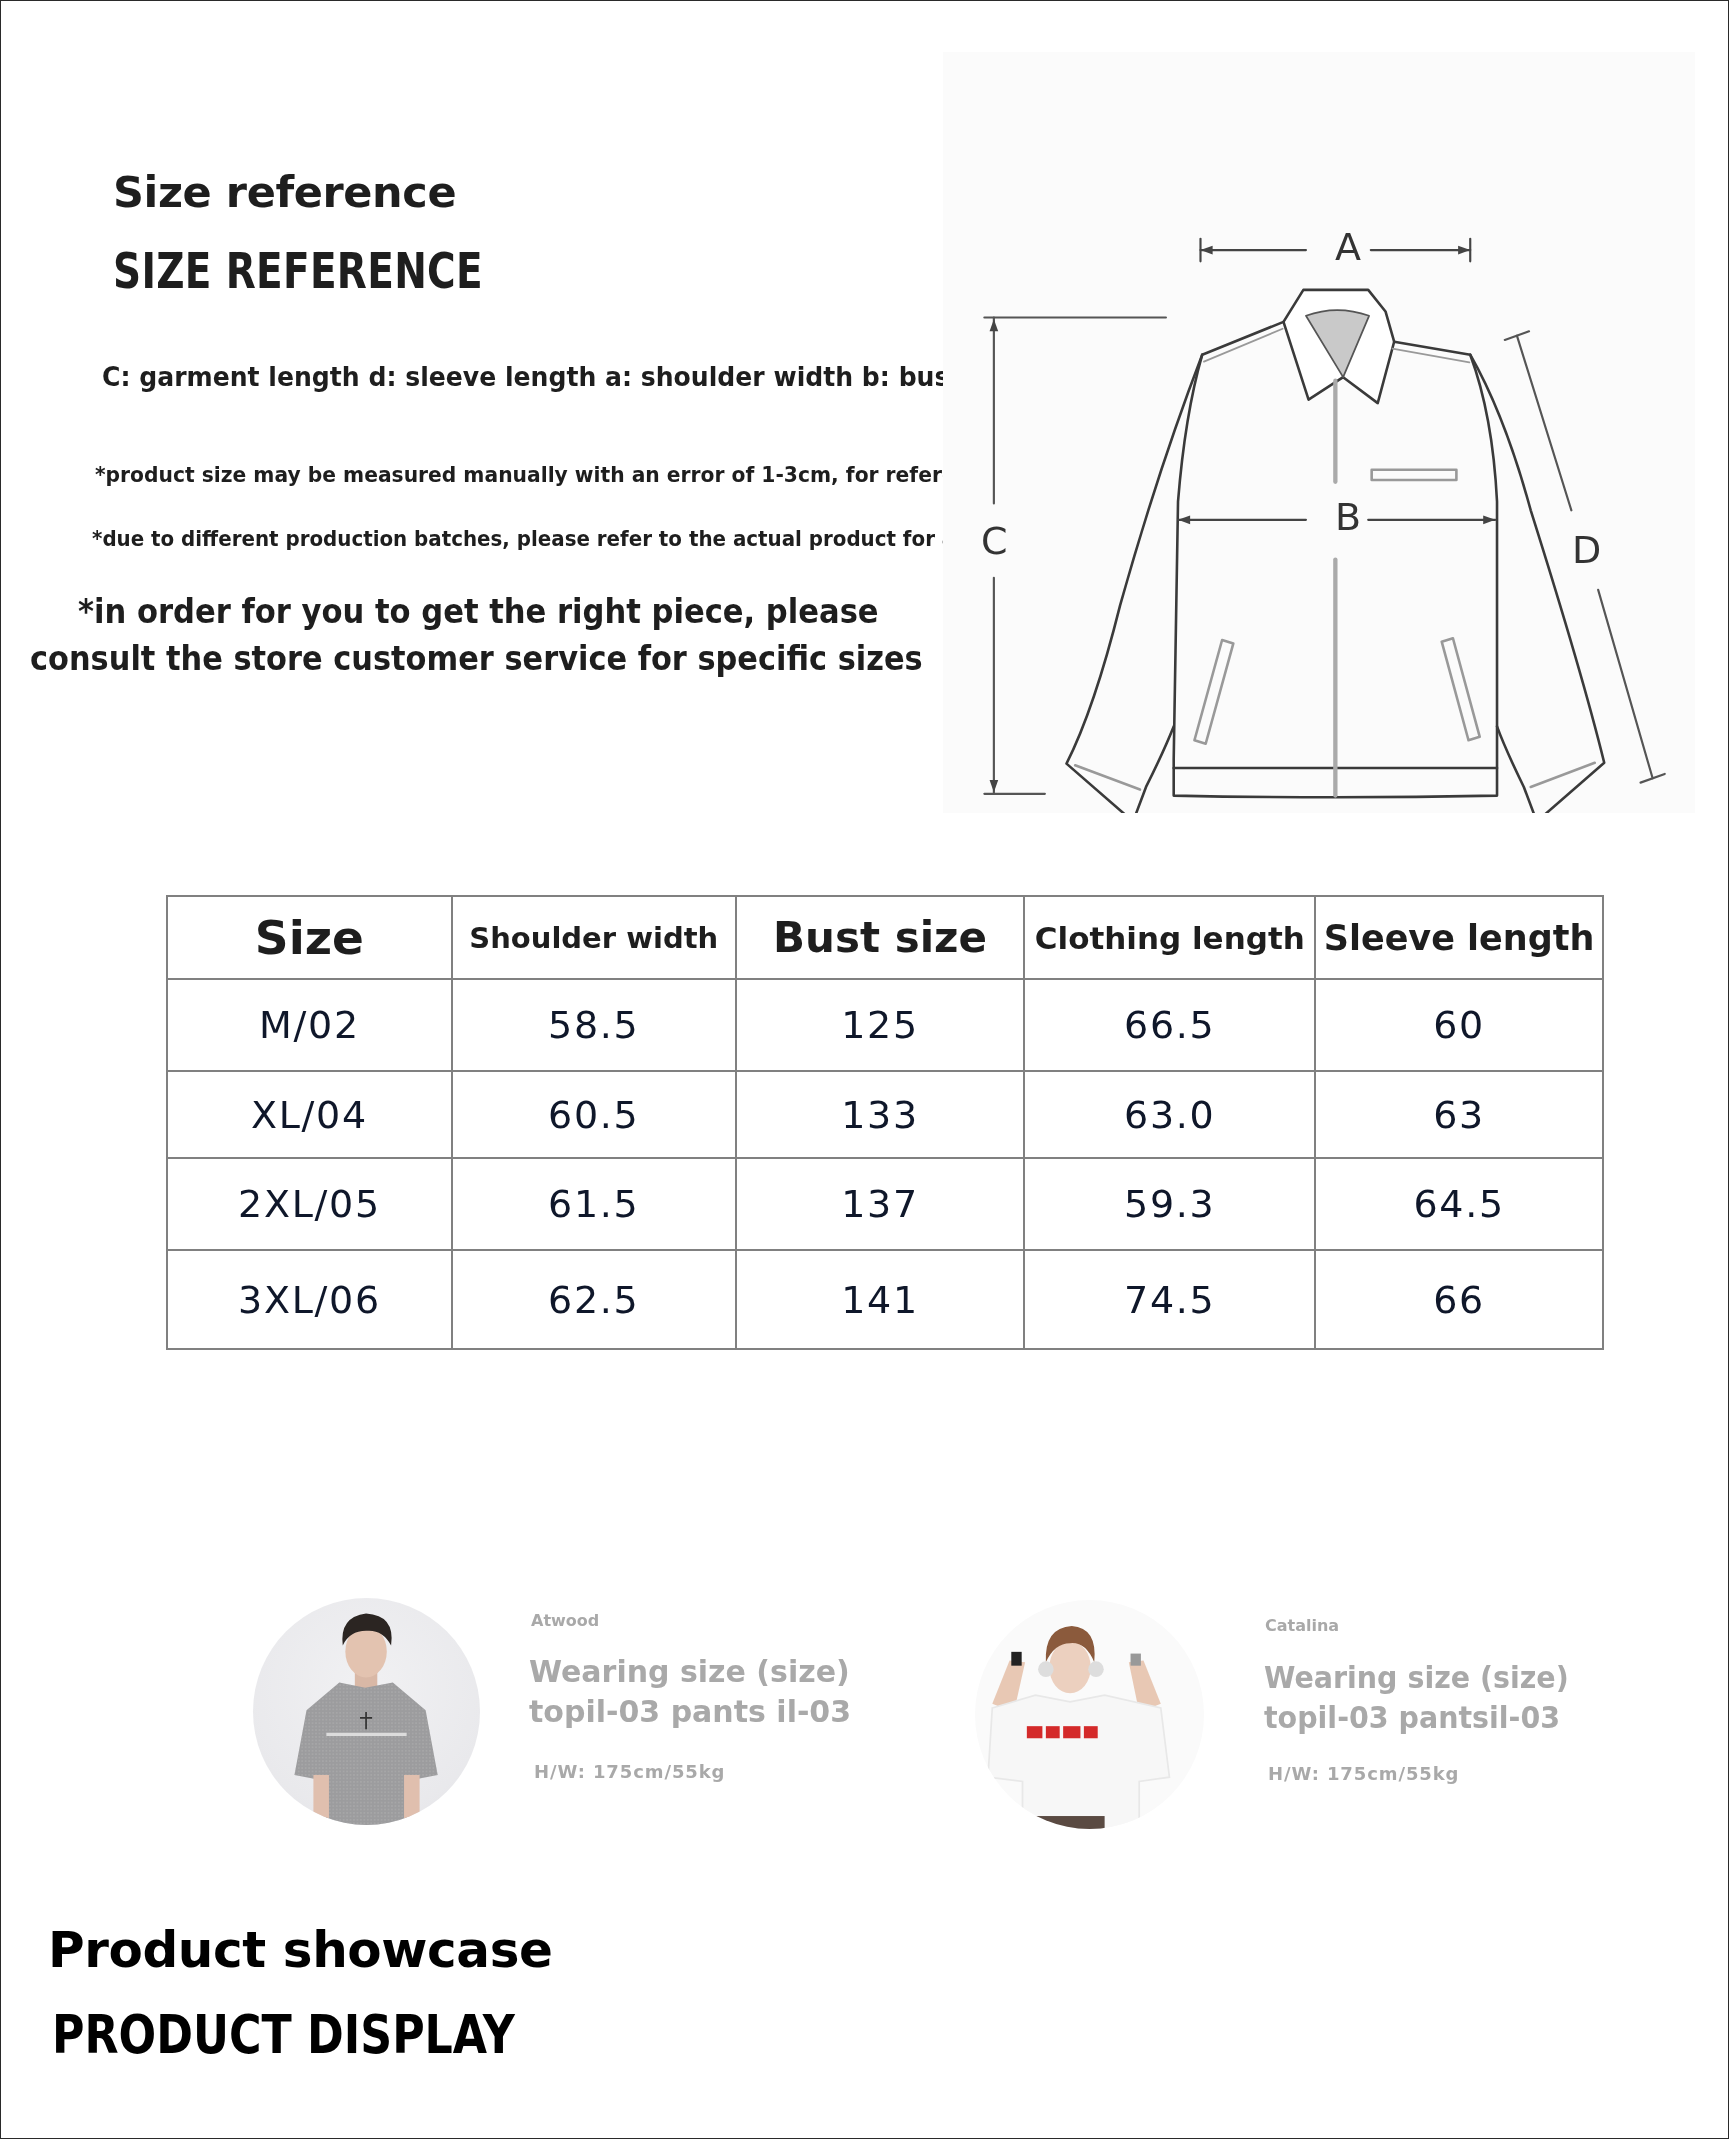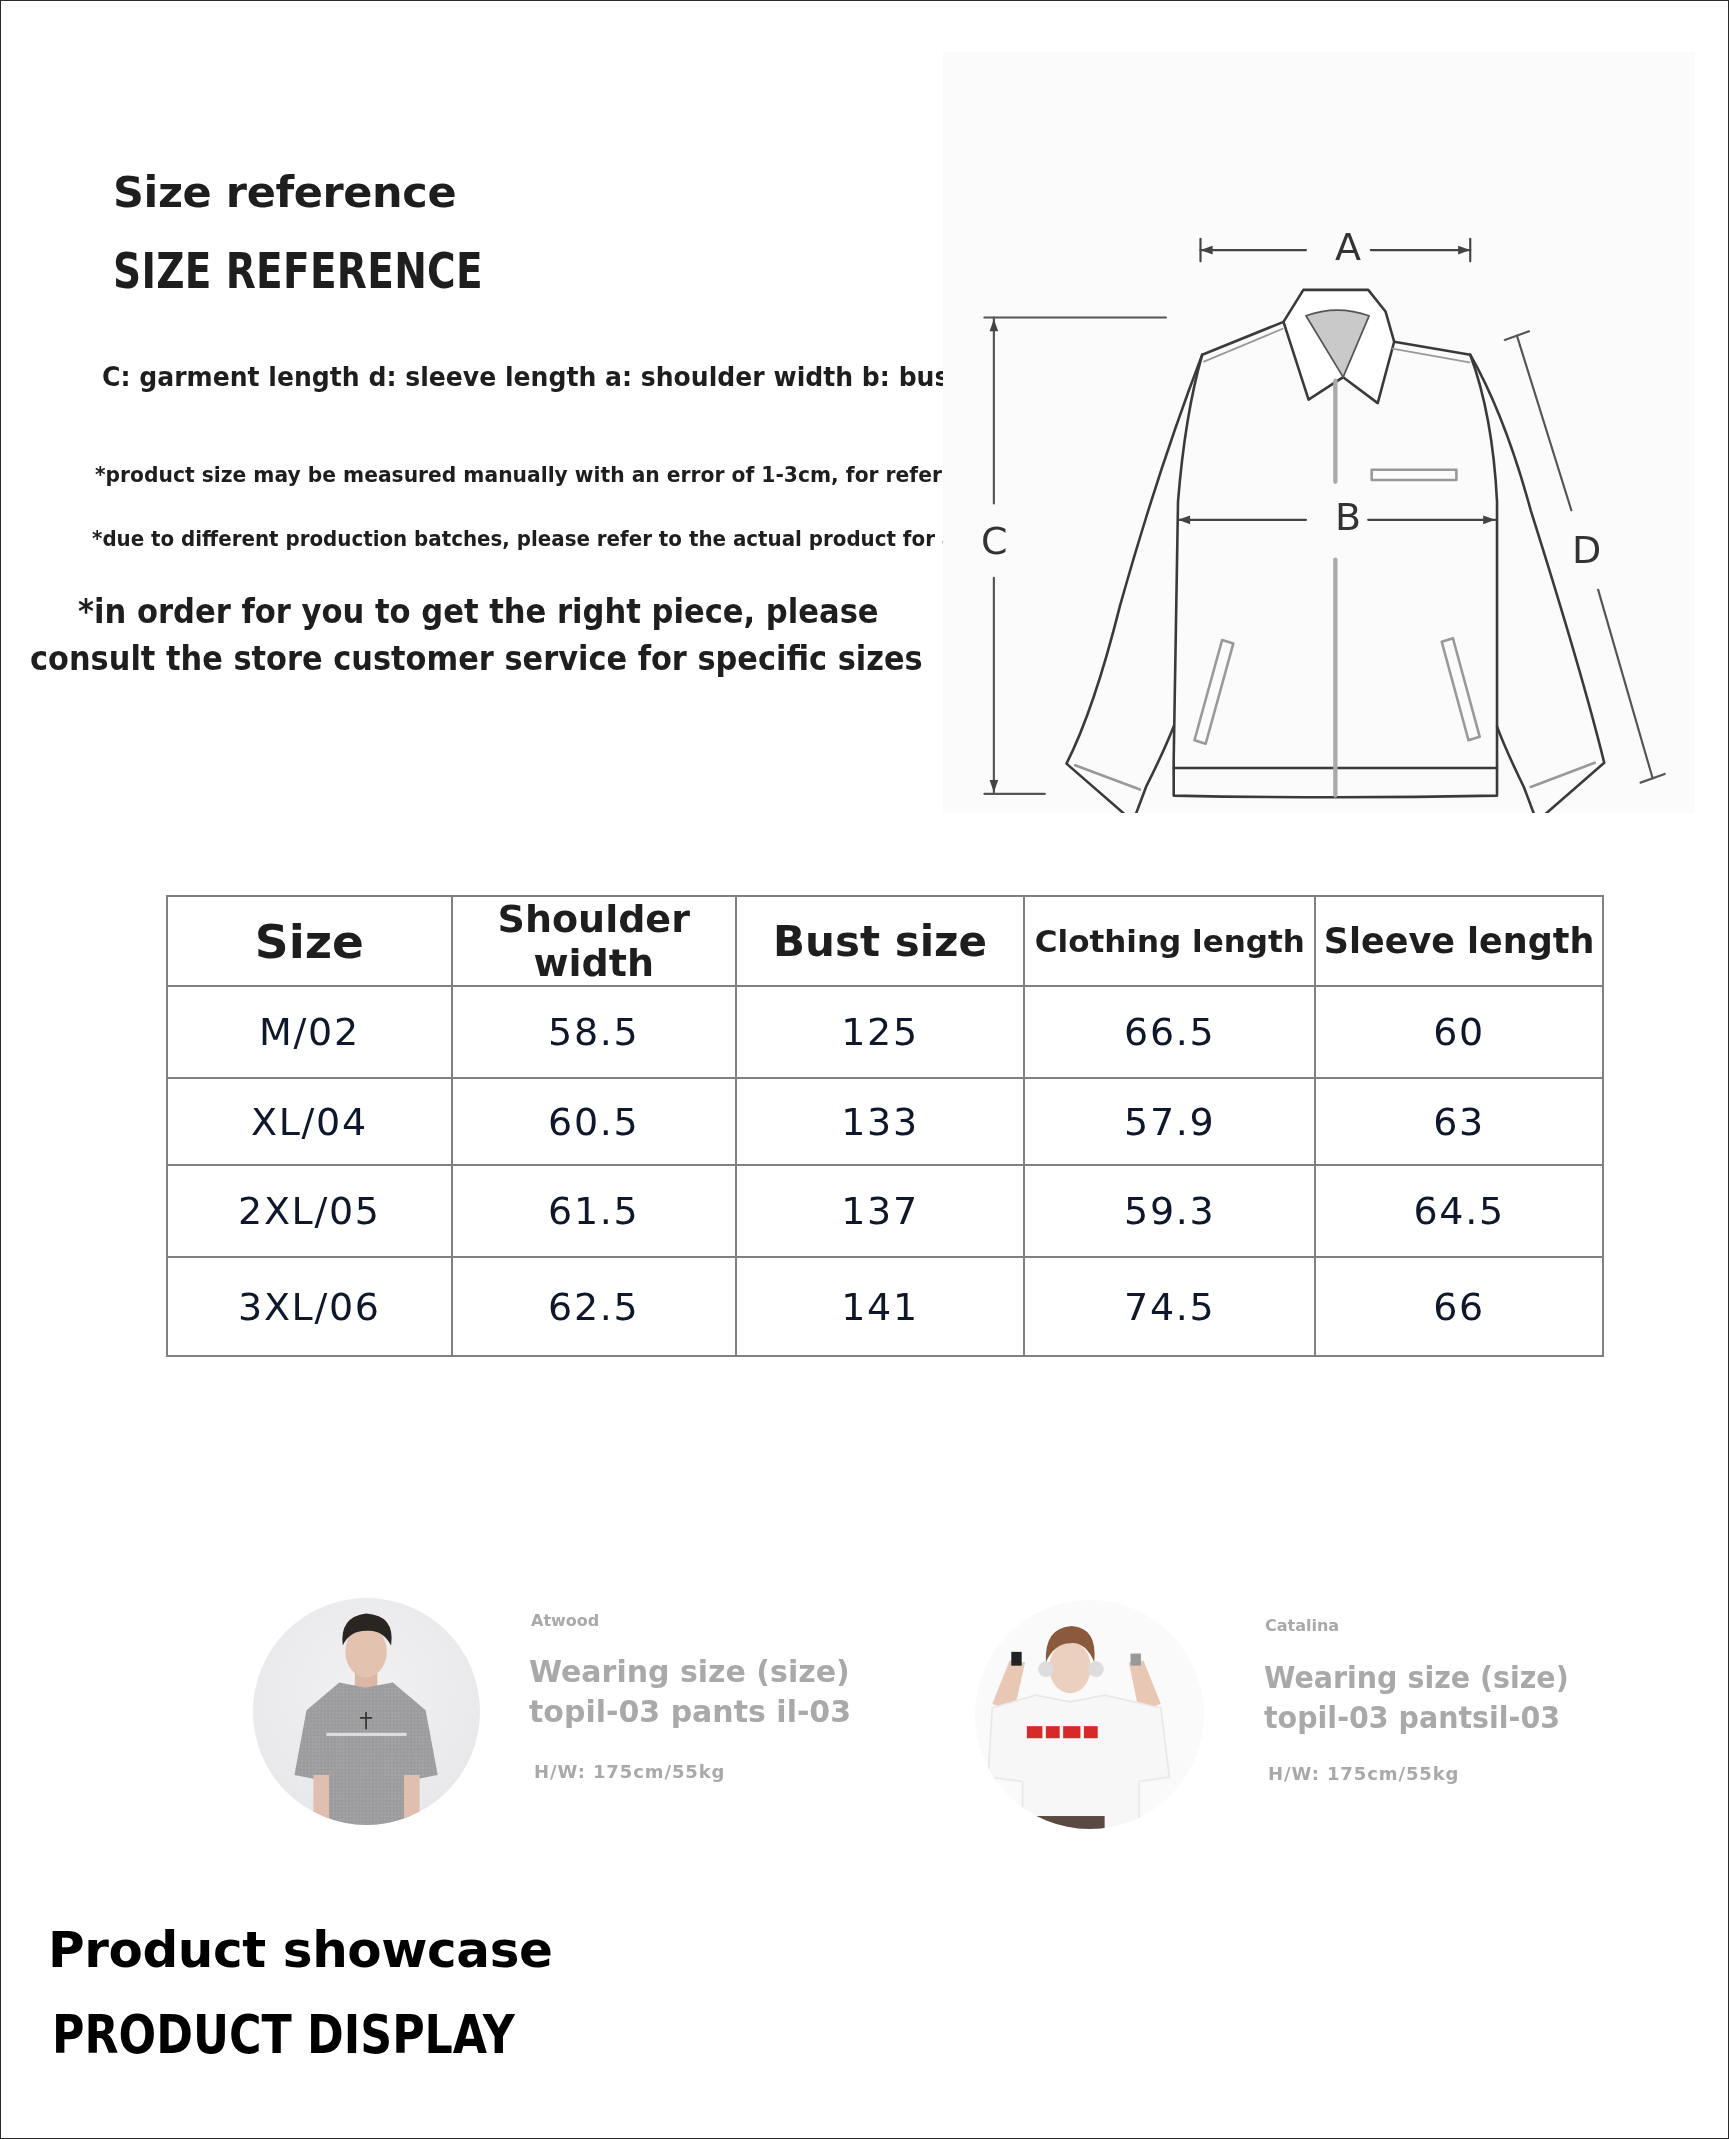--- a/index.html
+++ b/index.html
@@ -20,21 +20,21 @@
   .diagram { position: absolute; left: 891px; top: 52px; width: 804px; height: 761px; }
   .diagram-bg { position: absolute; left: 52px; top: 0; width: 752px; height: 761px; background: #fbfbfb; }
   .diagram svg { position: absolute; left: 0; top: 0; }
   .dim-label { position: absolute; font-family: "DejaVu Sans", sans-serif; font-size: 38px; color: #333; font-weight: normal; }
 
   table.size-table { position: absolute; left: 166px; top: 895px; width: 1438px; border-collapse: collapse; }
   table.size-table td, table.size-table th { border: 2.6px solid #808080; text-align: center; vertical-align: middle; }
   table.size-table th { height: 83px; font-weight: bold; color: #1e1e1e; }
   table.size-table td { font-size: 38px; color: #0f172a; font-weight: normal; letter-spacing: 1.7px; }
   .h-size { font-size: 47px; }
-  .h-shoulder { font-size: 38px; }
+  .h-shoulder { font-size: 29px; }
   .h-bust { font-size: 42px; }
   .h-clothing { font-size: 31px; }
   .h-sleeve { font-size: 35px; }
   .col0 { width: 285px; border-radius: 29px; } .col1 { width: 284px; } .col2 { width: 289px; } .col3 { width: 291px; } .col4 { width: 288px; }
   .r1 { height: 92px; } .r2 { height: 89px; } .r3 { height: 87px; } .r4 { height: 92px; padding-left: 44px; } .r5 { height: 99px; padding-left: 20px; }
 
   .avatar { position: absolute; border-radius: 50%; overflow: hidden; }
   .avatar-1 { left: 253px; top: 1598px; width: 227px; height: 227px; background: radial-gradient(circle at 50% 40%, #f1f1f3 0%, #e9e9ec 70%, #e2e2e6 100%); }
   .avatar-2 { left: 975px; top: 1600px; width: 229px; height: 229px; background: #fafafa; }
   .avatar svg { position: absolute; left: 0; top: 0; }
@@ -142,21 +142,21 @@
       <td>M/02</td>
       <td>58.5</td>
       <td>125</td>
       <td>66.5</td>
       <td>60</td>
     </tr>
     <tr class="r3">
       <td>XL/04</td>
       <td>60.5</td>
       <td>133</td>
-      <td>57.9</td>
+      <td>63.0</td>
       <td>63</td>
     </tr>
     <tr class="r4">
       <td>2XL/05</td>
       <td>61.5</td>
       <td>137</td>
       <td>59.3</td>
       <td>64.5</td>
     </tr>
     <tr class="r5">

